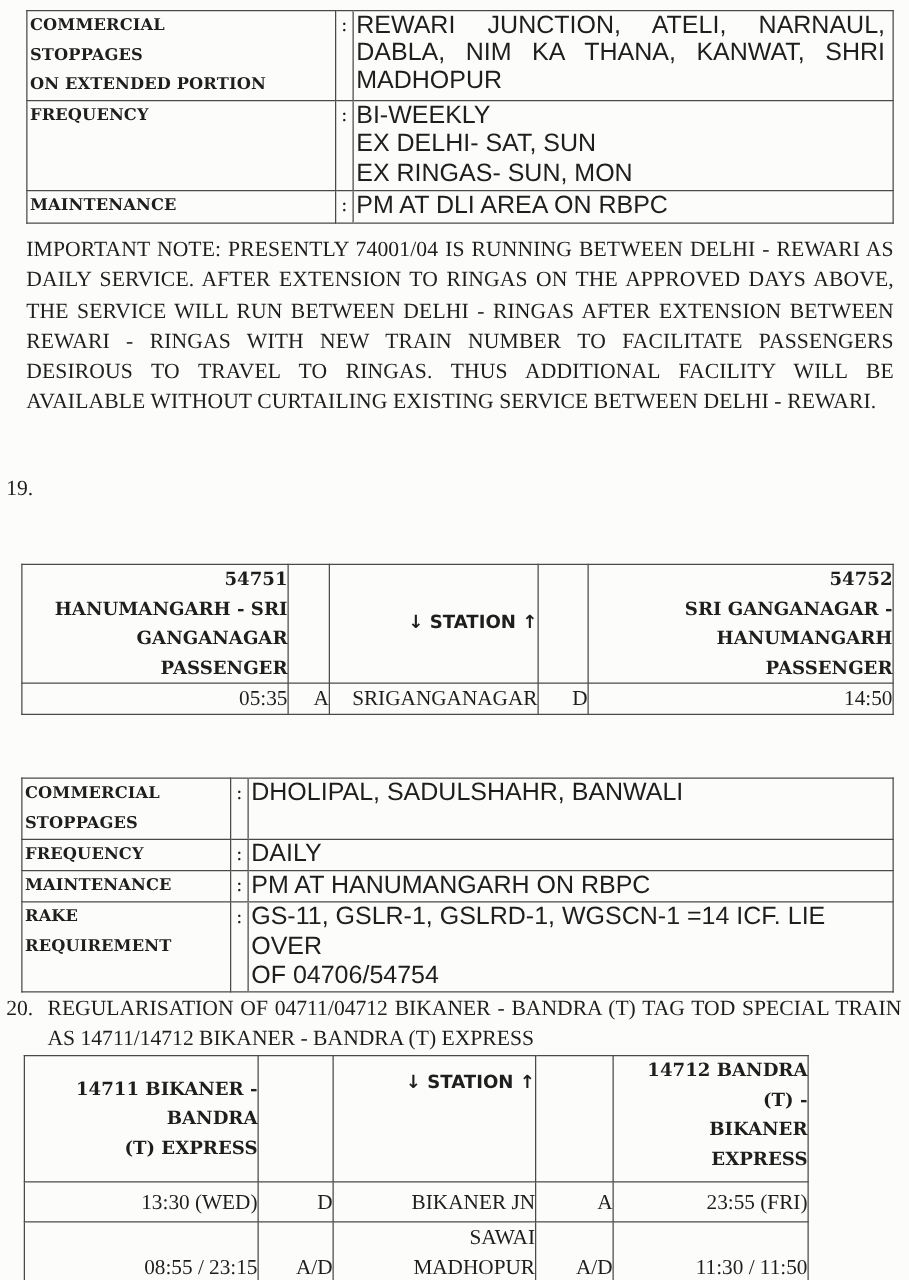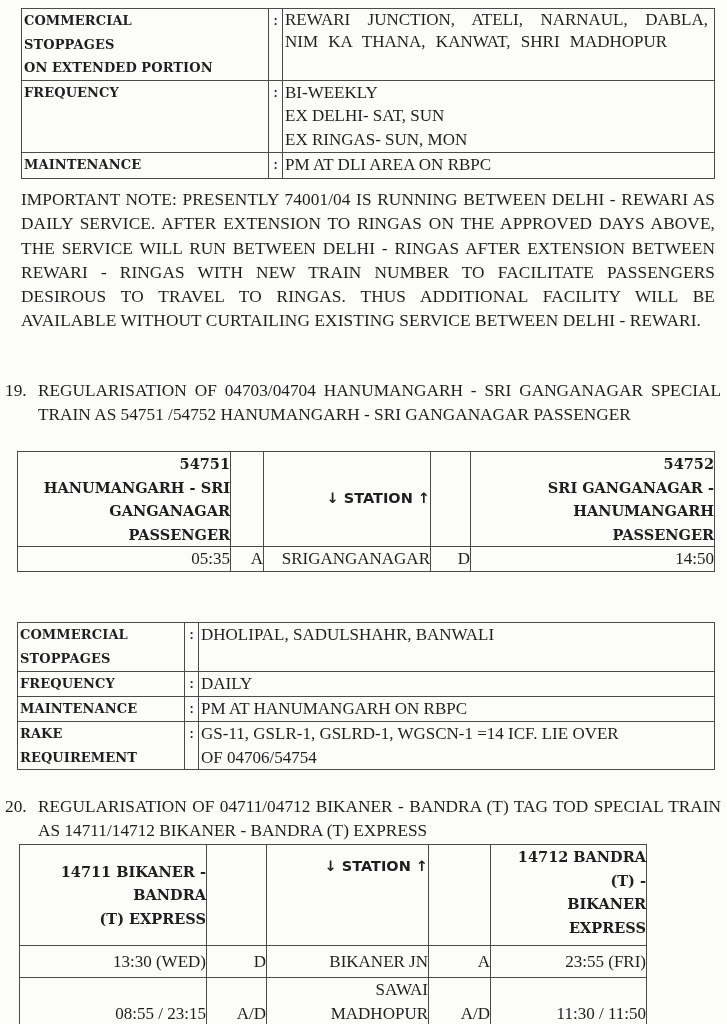--- a/index.html
+++ b/index.html
@@ -11,21 +11,21 @@
     position: relative;
   }
   .abs { position: absolute; }
   table { border-collapse: collapse; table-layout: fixed; }
   td { border: 1.5px solid #4a4a4a; padding: 0; vertical-align: top; }
 
   
   .info td { font-size: 15.5px; line-height: 23.5px; }
   .info .lbl { font-family: "DejaVu Serif", serif; font-weight: bold; font-size: 13px; padding-left: 2px; letter-spacing: 0.1px; }
   .info .colon { text-align: center; border-right: none; }
-  .info .val { font-family: Liberation Serif, serif; font-size: 17px; padding-left: 2px; padding-right: 6px; }
+  .info .val { font-family: Liberation Sans, sans-serif; font-size: 20px; padding-left: 2px; padding-right: 6px; }
   .info .just { text-align: justify; text-align-last: left; }
   .info td.colon + td { border-left: 1.5px solid #4a4a4a; }
 
   
   .para {
     font-family: "Liberation Serif", serif; font-size: 17.3px; line-height: 24.3px;
     text-align: justify; letter-spacing: 0.1px;
   }
   .heading {
     font-family: "Liberation Serif", serif; font-size: 17.3px; line-height: 24.3px;
@@ -75,21 +75,20 @@
     <td class="colon">:</td>
     <td class="val">PM AT DLI AREA ON RBPC</td>
   </tr>
 </tbody>
   </table>
 
 <div class="para abs" style="left:21px; top:188px; width:694px;">IMPORTANT NOTE: PRESENTLY 74001/04 IS RUNNING BETWEEN DELHI - REWARI AS DAILY SERVICE. AFTER EXTENSION TO RINGAS ON THE APPROVED DAYS ABOVE, THE SERVICE WILL RUN BETWEEN DELHI - RINGAS AFTER EXTENSION BETWEEN REWARI - RINGAS WITH NEW TRAIN NUMBER TO FACILITATE PASSENGERS DESIROUS TO TRAVEL TO RINGAS. THUS ADDITIONAL FACILITY WILL BE AVAILABLE WITHOUT CURTAILING EXISTING SERVICE BETWEEN DELHI - REWARI.</div>
 
 <div class="heading abs" style="left:5px; top:379px; width:711px; height:75px;">
   <span class="num">19.</span>
-  <span class="txt">REGULARISATION OF 04703/04704 HANUMANGARH - SRI GANGANAGAR SPECIAL TRAIN AS 54751 /54752 HANUMANGARH - SRI GANGANAGAR PASSENGER</span>
 </div>
 
 <table class="tt abs" style="left:17px; top:451px; width:698px;">
   <colgroup>
     <col style="width:213px">
       <col style="width:33px">
       <col style="width:167px">
       <col style="width:40px">
       <col>
   </colgroup>

